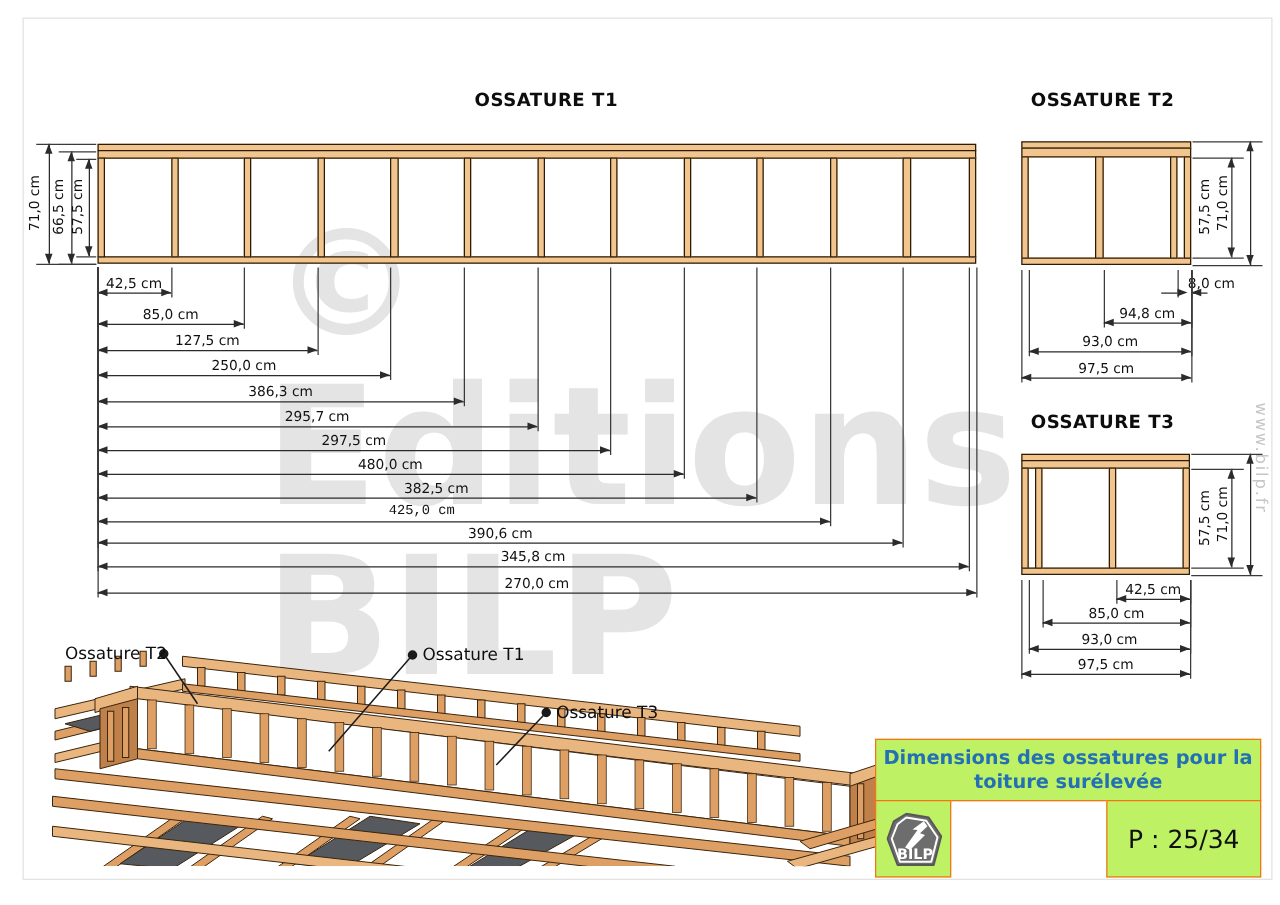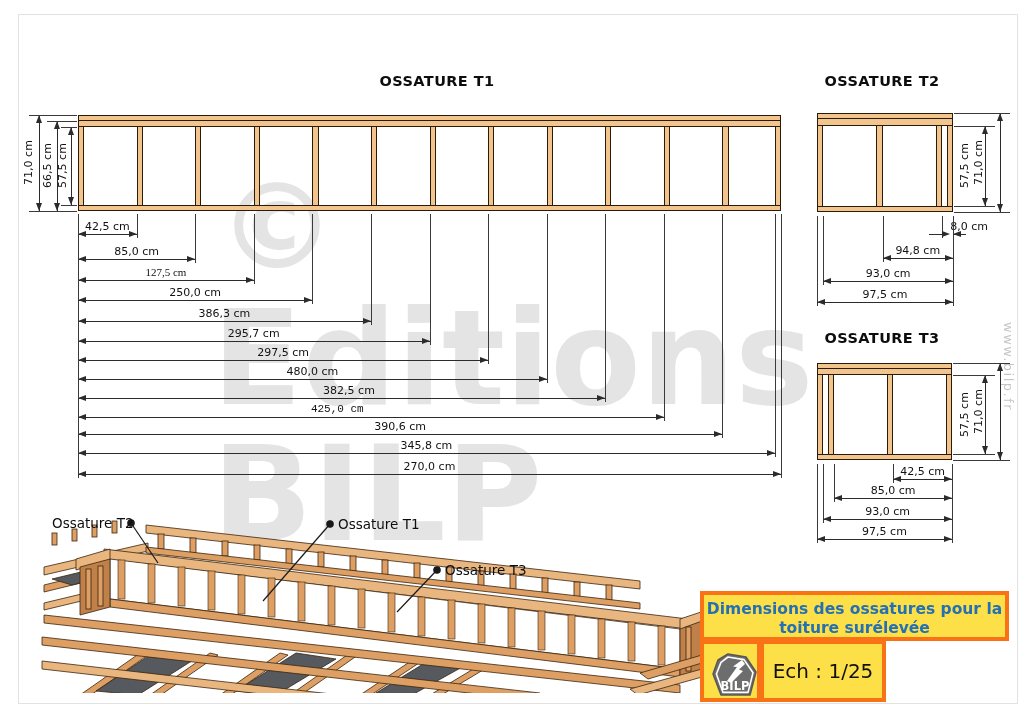--- a/index.html
+++ b/index.html
@@ -19,21 +19,21 @@
   .ext{position:absolute;width:1px;background:#3a3a3a;}
   .tick{position:absolute;height:1px;background:#3a3a3a;}
   .dim-label{position:absolute;font-size:11px;color:#111;white-space:nowrap;}
   .dim-label-rot{position:absolute;font-size:11px;color:#111;white-space:nowrap;
                  transform:rotate(-90deg);transform-origin:center center;text-align:center;}
   .arr{position:absolute;width:0;height:0;}
   .sect-title{position:absolute;font-size:14.5px;font-weight:bold;color:#0d0d0d;
               letter-spacing:.4px;white-space:nowrap;transform:translateX(-50%);}
   .iso-label{position:absolute;font-size:13.5px;color:#0d0d0d;white-space:nowrap;z-index:3;}
   
-  .tb-cell{position:absolute;border:4px solid #f97316;background:#fde047;box-sizing:border-box;z-index:3;}
+  .tb-cell{position:absolute;border:1px solid #f97316;background:#bef264;box-sizing:border-box;z-index:3;}
   .tb-title{color:#2470b5;font-weight:bold;font-size:15.5px;line-height:19px;text-align:center;
             padding-top:5px;}
   .tb-text{font-size:20px;color:#101010;display:flex;align-items:center;justify-content:center;}
 </style>
 </head>
 <body>
 
 <div id="canvas">
   <div class="page-border"></div>
 
@@ -69,21 +69,21 @@
       <div class="ext" style="left: 195.167px; top: 214px; height: 49px;"></div>
       <div class="dl-h" style="left: 78px; top: 259px; width: 117.167px;"></div>
       <div class="arr" style="left: 78px; top: 256px; border-top: 3px solid transparent; border-bottom: 3px solid transparent; border-right: 8px solid rgb(43, 43, 43);"></div>
       <div class="arr" style="left: 187.167px; top: 256px; border-top: 3px solid transparent; border-bottom: 3px solid transparent; border-left: 8px solid rgb(43, 43, 43);"></div>
       <div class="dim-label" style="left: 76.5833px; top: 245px; width: 120px; text-align: center;">85,0 cm</div>
       <div class="ext" style="left: 78px; top: 214px; height: 70px;"></div>
       <div class="ext" style="left: 253.75px; top: 214px; height: 70px;"></div>
       <div class="dl-h" style="left: 78px; top: 280px; width: 175.75px;"></div>
       <div class="arr" style="left: 78px; top: 277px; border-top: 3px solid transparent; border-bottom: 3px solid transparent; border-right: 8px solid rgb(43, 43, 43);"></div>
       <div class="arr" style="left: 245.75px; top: 277px; border-top: 3px solid transparent; border-bottom: 3px solid transparent; border-left: 8px solid rgb(43, 43, 43);"></div>
-      <div class="dim-label" style="left: 105.875px; top: 266px; width: 120px; text-align: center; font-family: Liberation Serif, serif;">127,5 cm</div>
+      <div class="dim-label" style="left: 105.875px; top: 266px; width: 120px; text-align: center;">127,5 cm</div>
       <div class="ext" style="left: 78px; top: 214px; height: 90px;"></div>
       <div class="ext" style="left: 312.333px; top: 214px; height: 90px;"></div>
       <div class="dl-h" style="left: 78px; top: 300px; width: 234.333px;"></div>
       <div class="arr" style="left: 78px; top: 297px; border-top: 3px solid transparent; border-bottom: 3px solid transparent; border-right: 8px solid rgb(43, 43, 43);"></div>
       <div class="arr" style="left: 304.333px; top: 297px; border-top: 3px solid transparent; border-bottom: 3px solid transparent; border-left: 8px solid rgb(43, 43, 43);"></div>
       <div class="dim-label" style="left: 135.167px; top: 286px; width: 120px; text-align: center;">250,0 cm</div>
       <div class="ext" style="left: 78px; top: 214px; height: 111px;"></div>
       <div class="ext" style="left: 370.917px; top: 214px; height: 111px;"></div>
       <div class="dl-h" style="left: 78px; top: 321px; width: 292.917px;"></div>
       <div class="arr" style="left: 78px; top: 318px; border-top: 3px solid transparent; border-bottom: 3px solid transparent; border-right: 8px solid rgb(43, 43, 43);"></div>
@@ -360,14 +360,14 @@
 
   <div class="tb-cell tb-title" style="left:700px;top:591px;width:309px;height:50px;">Dimensions des ossatures pour la toiture surélevée</div>
   <div class="tb-cell" style="left:700px;top:640px;width:61px;height:62px;">
     <svg width="46" height="44" viewBox="0 0 46 44" style="position:absolute;left:8px;top:9px;">
       <polygon points="16,1 34,4 44,19 38,42 9,42 1,21 6,7" fill="#6d6d6d" stroke="#575757" stroke-width="1.5" stroke-linejoin="round"></polygon>
       <polygon points="16,4 32,6.6 41,19.8 36,39.4 11,39.4 4.4,21 9,9.4" fill="none" stroke="#ffffff" stroke-width="1.6" stroke-linejoin="round"></polygon>
       <polygon points="15,28 25,14 21,13.5 30,7 33,11 27,16.5 31,18 19,30" fill="#ffffff"></polygon>
       <text x="23" y="37" text-anchor="middle" fill="#ffffff" font-size="11.5" font-weight="bold" font-family="DejaVu Sans, Liberation Sans, sans-serif">BILP</text>
     </svg>
   </div>
-  <div class="tb-cell tb-text" style="left:760px;top:640px;width:126px;height:62px;">Ech : 1/25</div>
+  <div class="tb-cell tb-text" style="left:885px;top:640px;width:124px;height:62px;">P : 25/34</div>
 </div>
 
 </body></html>

